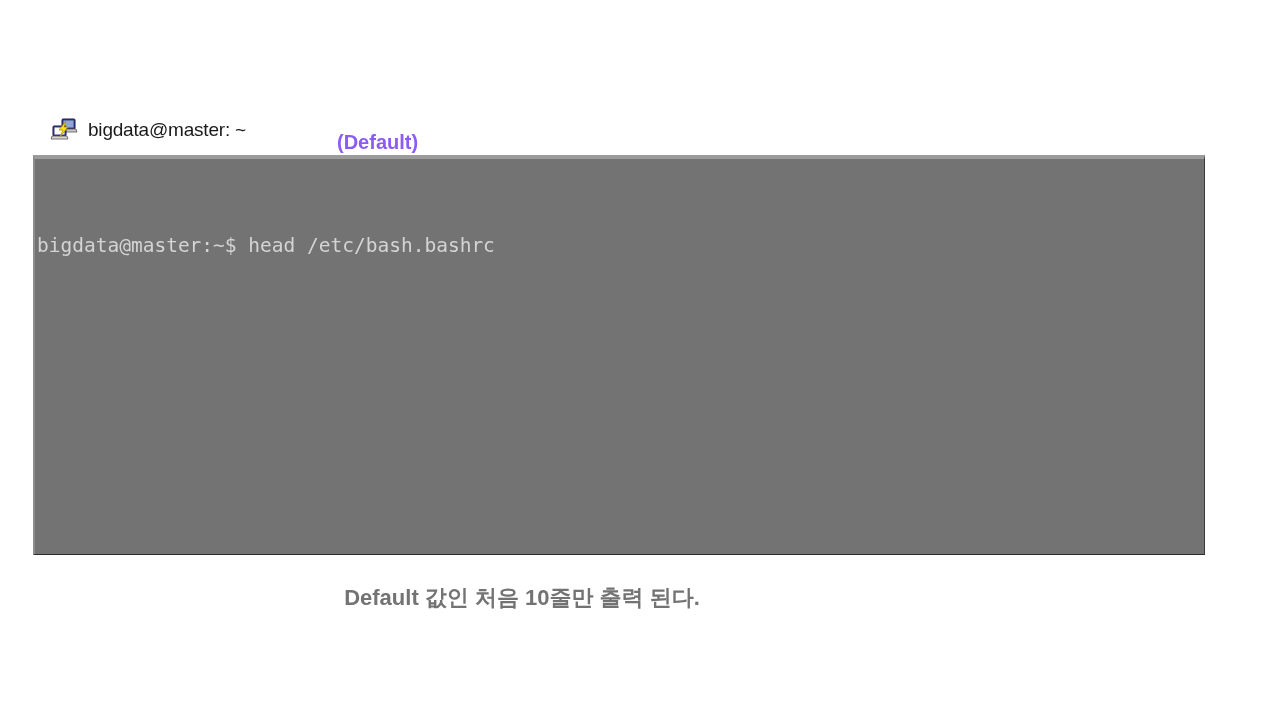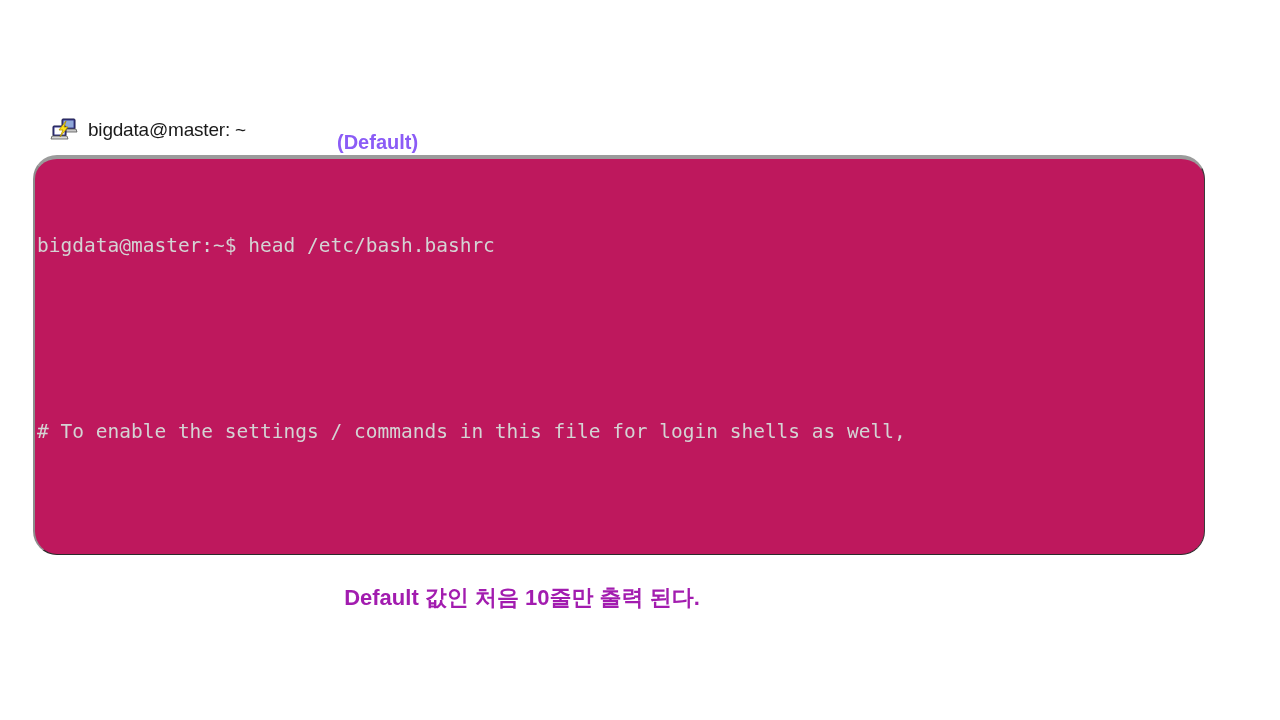--- a/index.html
+++ b/index.html
@@ -52,28 +52,27 @@
     white-space: nowrap;
   }
 
   
   .terminal-frame {
     position: absolute;
     left: 33px;
     top: 155px;
     width: 1172px;
     height: 400px;
-    background: #be185d;
+    background: #737373;
     border-top: 4px solid #9b9b9b;
     border-left: 2px solid #8d8d8d;
     border-right: 1px solid #3a3a3a;
     border-bottom: 1px solid #2a2a2a;
     box-sizing: border-box;
     overflow: hidden;
-    border-radius: 24px;
   }
   .terminal-screen {
     padding: 9px 0 0 2px;
     font-family: "DejaVu Sans Mono", "Liberation Mono", monospace;
     font-size: 19.5px;
     line-height: 31px;
     color: #d4d4d4;
     white-space: pre;
     letter-spacing: 0px;
   }
@@ -88,21 +87,21 @@
   
   .caption {
     position: absolute;
     left: 0;
     top: 583px;
     width: 1044px;
     text-align: center;
     font-family: "Liberation Sans", sans-serif;
     font-size: 22px;
     font-weight: bold;
-    color: #a21caf;
+    color: #737373;
     white-space: nowrap;
   }
 </style>
 </head>
 <body>
 
 <div class="titlebar">
   <span class="win-icon">
     <svg width="28" height="28" viewBox="0 0 28 28" xmlns="http://www.w3.org/2000/svg">
 
@@ -119,21 +118,20 @@
   </span>
   <span class="win-title">bigdata@master: ~</span>
 </div>
 
 <div class="default-note">(Default)</div>
 
 <div class="terminal-frame">
   <div class="terminal-screen">
     <div class="term-line">bigdata@master:~$ head /etc/bash.bashrc</div>
     <div class="term-line blank"></div>
-    <div class="term-line"># To enable the settings / commands in this file for login shells as well,</div>
     
     
     
     
     
     
     
     
   </div>
 </div>

